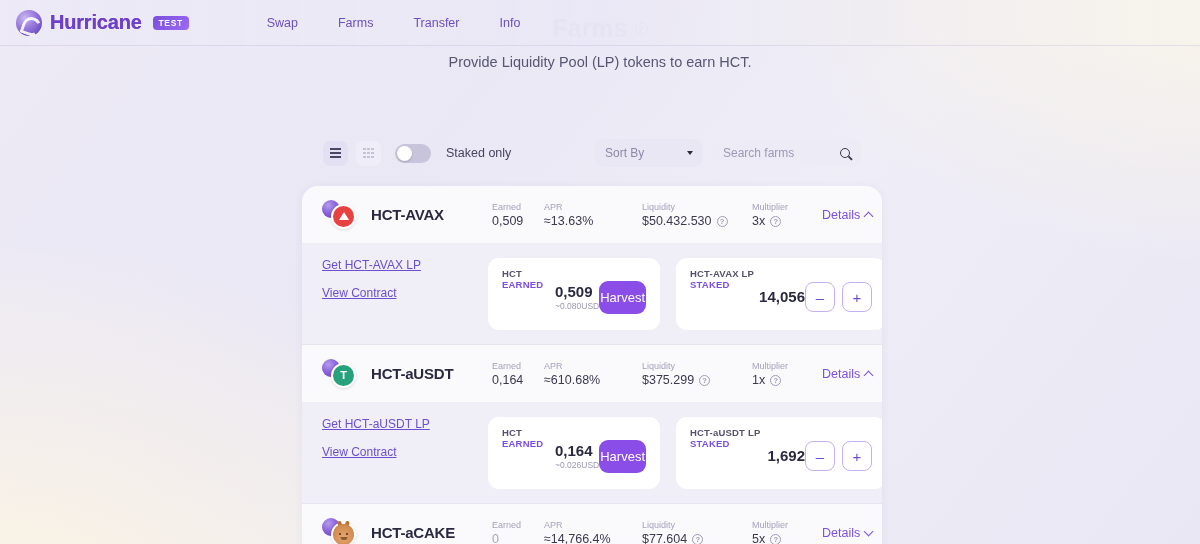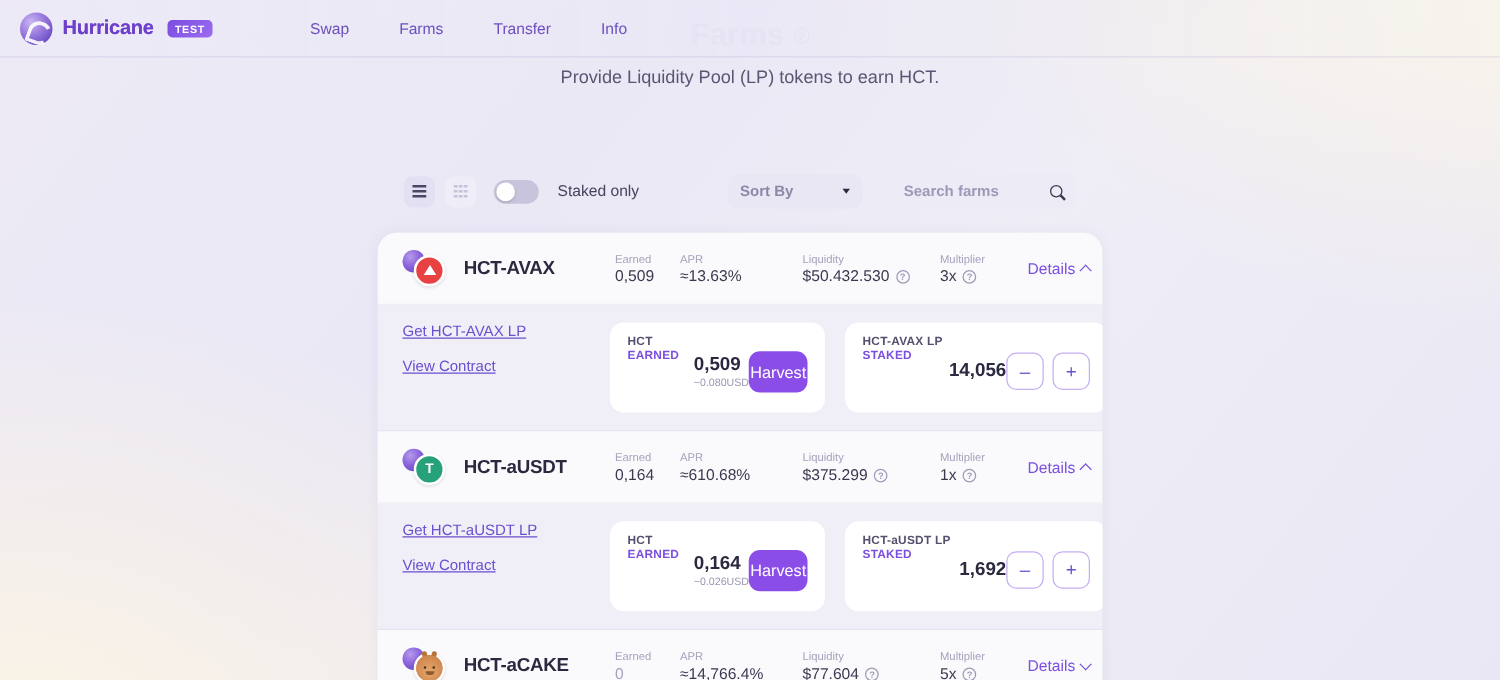--- a/index.html
+++ b/index.html
@@ -28,21 +28,21 @@
     width:26px; height:26px; border-radius:50%;
     background:radial-gradient(circle at 34% 30%, #C9B7F0 0%, #9B7CE0 40%, #6E4FC4 78%, #4A3290 100%);
     position:relative; flex:0 0 auto;
   }
   .brand-mark::after{
     content:""; position:absolute; left:6px; top:7px; width:13px; height:13px;
     border-radius:50% 50% 50% 10%;
     border:3px solid rgba(255,255,255,.9);
     border-right-color:transparent; transform:rotate(20deg);
   }
-  .brand-name { font-size:16px; font-weight:700; letter-spacing:-.2px;
+  .brand-name { font-size:20px; font-weight:700; letter-spacing:-.2px;
     background:linear-gradient(90deg,#6B3FC9,#8B5CF0); -webkit-background-clip:text;
     background-clip:text; color:#6E40C9; }
   .badge-test {
     font-size:8.5px; font-weight:700; letter-spacing:.6px; color:#fff;
     background:linear-gradient(135deg,#7B4DE0,#9B6BF0);
     padding:2px 6px; border-radius:4px; margin-left:3px;
   }
   .nav-links { display:flex; align-items:center; gap:0; margin-left:58px; }
   .nav-links a {
     font-size:12.5px; color:#6D4FC0; text-decoration:none; font-weight:500;
@@ -92,21 +92,21 @@
   .gl.grid3 span { display:block; width:2.6px; height:2.6px; background:#C6C2DC; }
   .switch {
     width:36px; height:19px; border-radius:12px; background:#C8C4DC;
     position:relative; margin-left:6px;
   }
   .switch::after{
     content:""; position:absolute; left:2px; top:2px; width:15px; height:15px;
     border-radius:50%; background:#fff; box-shadow:0 1px 2px rgba(0,0,0,.18);
   }
   .switch-label { font-size:12.5px; color:#46435F; margin-left:7px; }
-  .ctl-right { margin-left:auto; display:flex; align-items:center; gap:23px;font-weight:bold; }
+  .ctl-right { margin-left:auto; display:flex; align-items:center; gap:10px; }
   .sortby {
     width:108px; height:28px; border-radius:9px; background:#E9E7F4;
     display:flex; align-items:center; padding:0 10px;
     font-size:12px; color:#8C89A8;
   }
   .caret { margin-left:auto; width:0;height:0;
     border-left:3.5px solid transparent; border-right:3.5px solid transparent;
     border-top:4.5px solid #2C2A40; }
   .searchbox {
     width:148px; height:28px; border-radius:9px; background:#EDEBF6;

